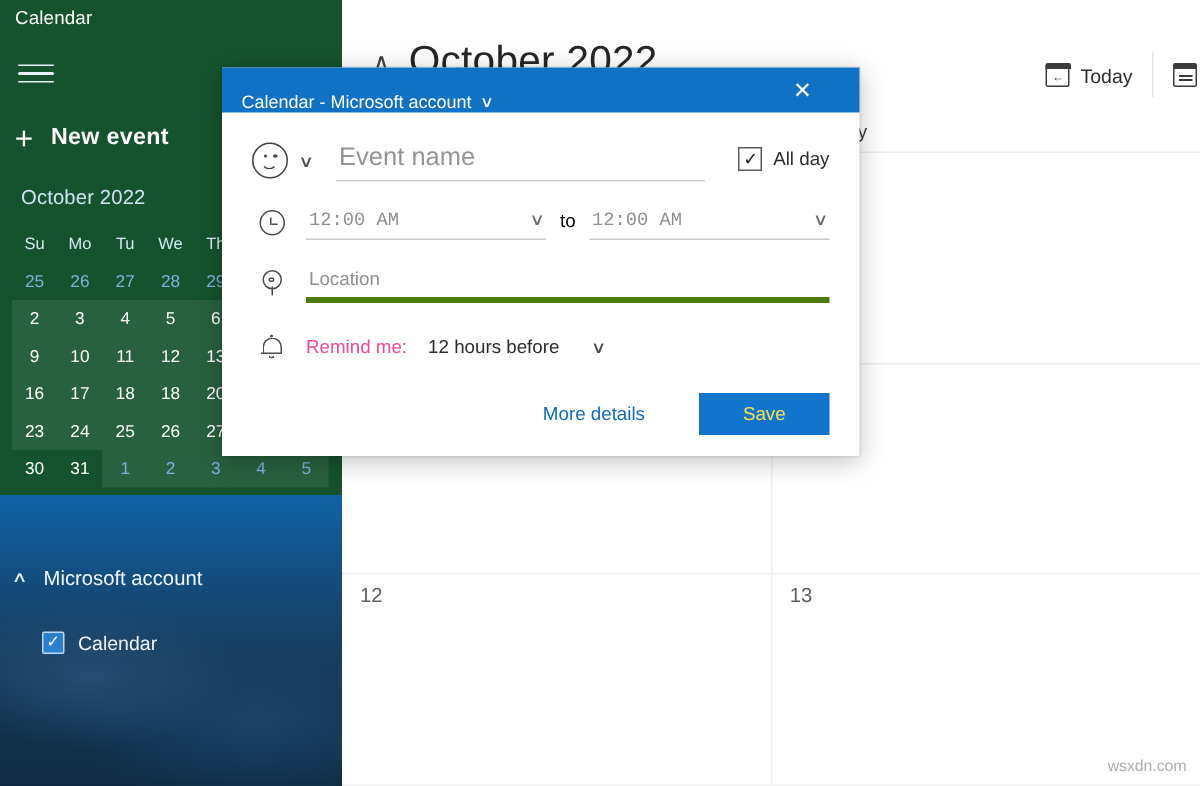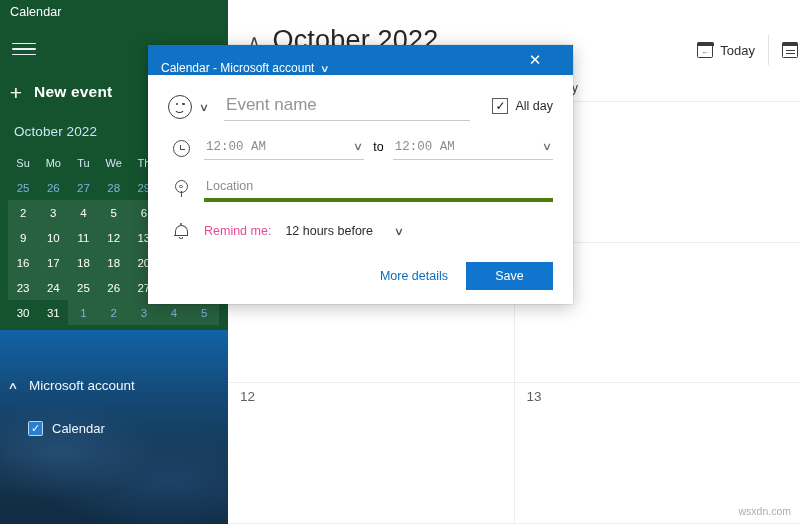--- a/index.html
+++ b/index.html
@@ -427,30 +427,30 @@
   .remind-value {
     font-size: 12.5px; color: #2b2b2b;
     margin-left: 14px;
     display: flex; align-items: center; gap: 22px;
     cursor: pointer;
   }
   .remind-value .rchev { font-size: 11px; color: #4a4a4a; transform: scaleX(1.3); }
 
   .dlg-footer {
     position: absolute; right: 20px; bottom: 14px;
-    display: flex; align-items: center; gap: 18px;
+    display: flex; align-items: center; gap: 36px;
   }
   .more-details {
     font-size: 12.5px; color: #0f6cbd; cursor: pointer;
   }
   .save-btn {
     width: 87px; height: 28px;
     background: #1174cd;
     border: none;
-    color: #ffffff;
+    color: #fde047;
     font-size: 12.5px;
     font-family: "Liberation Sans", sans-serif;
     cursor: pointer;
   }
 </style>
 </head>
 <body>
 
 <div id="app">
 

